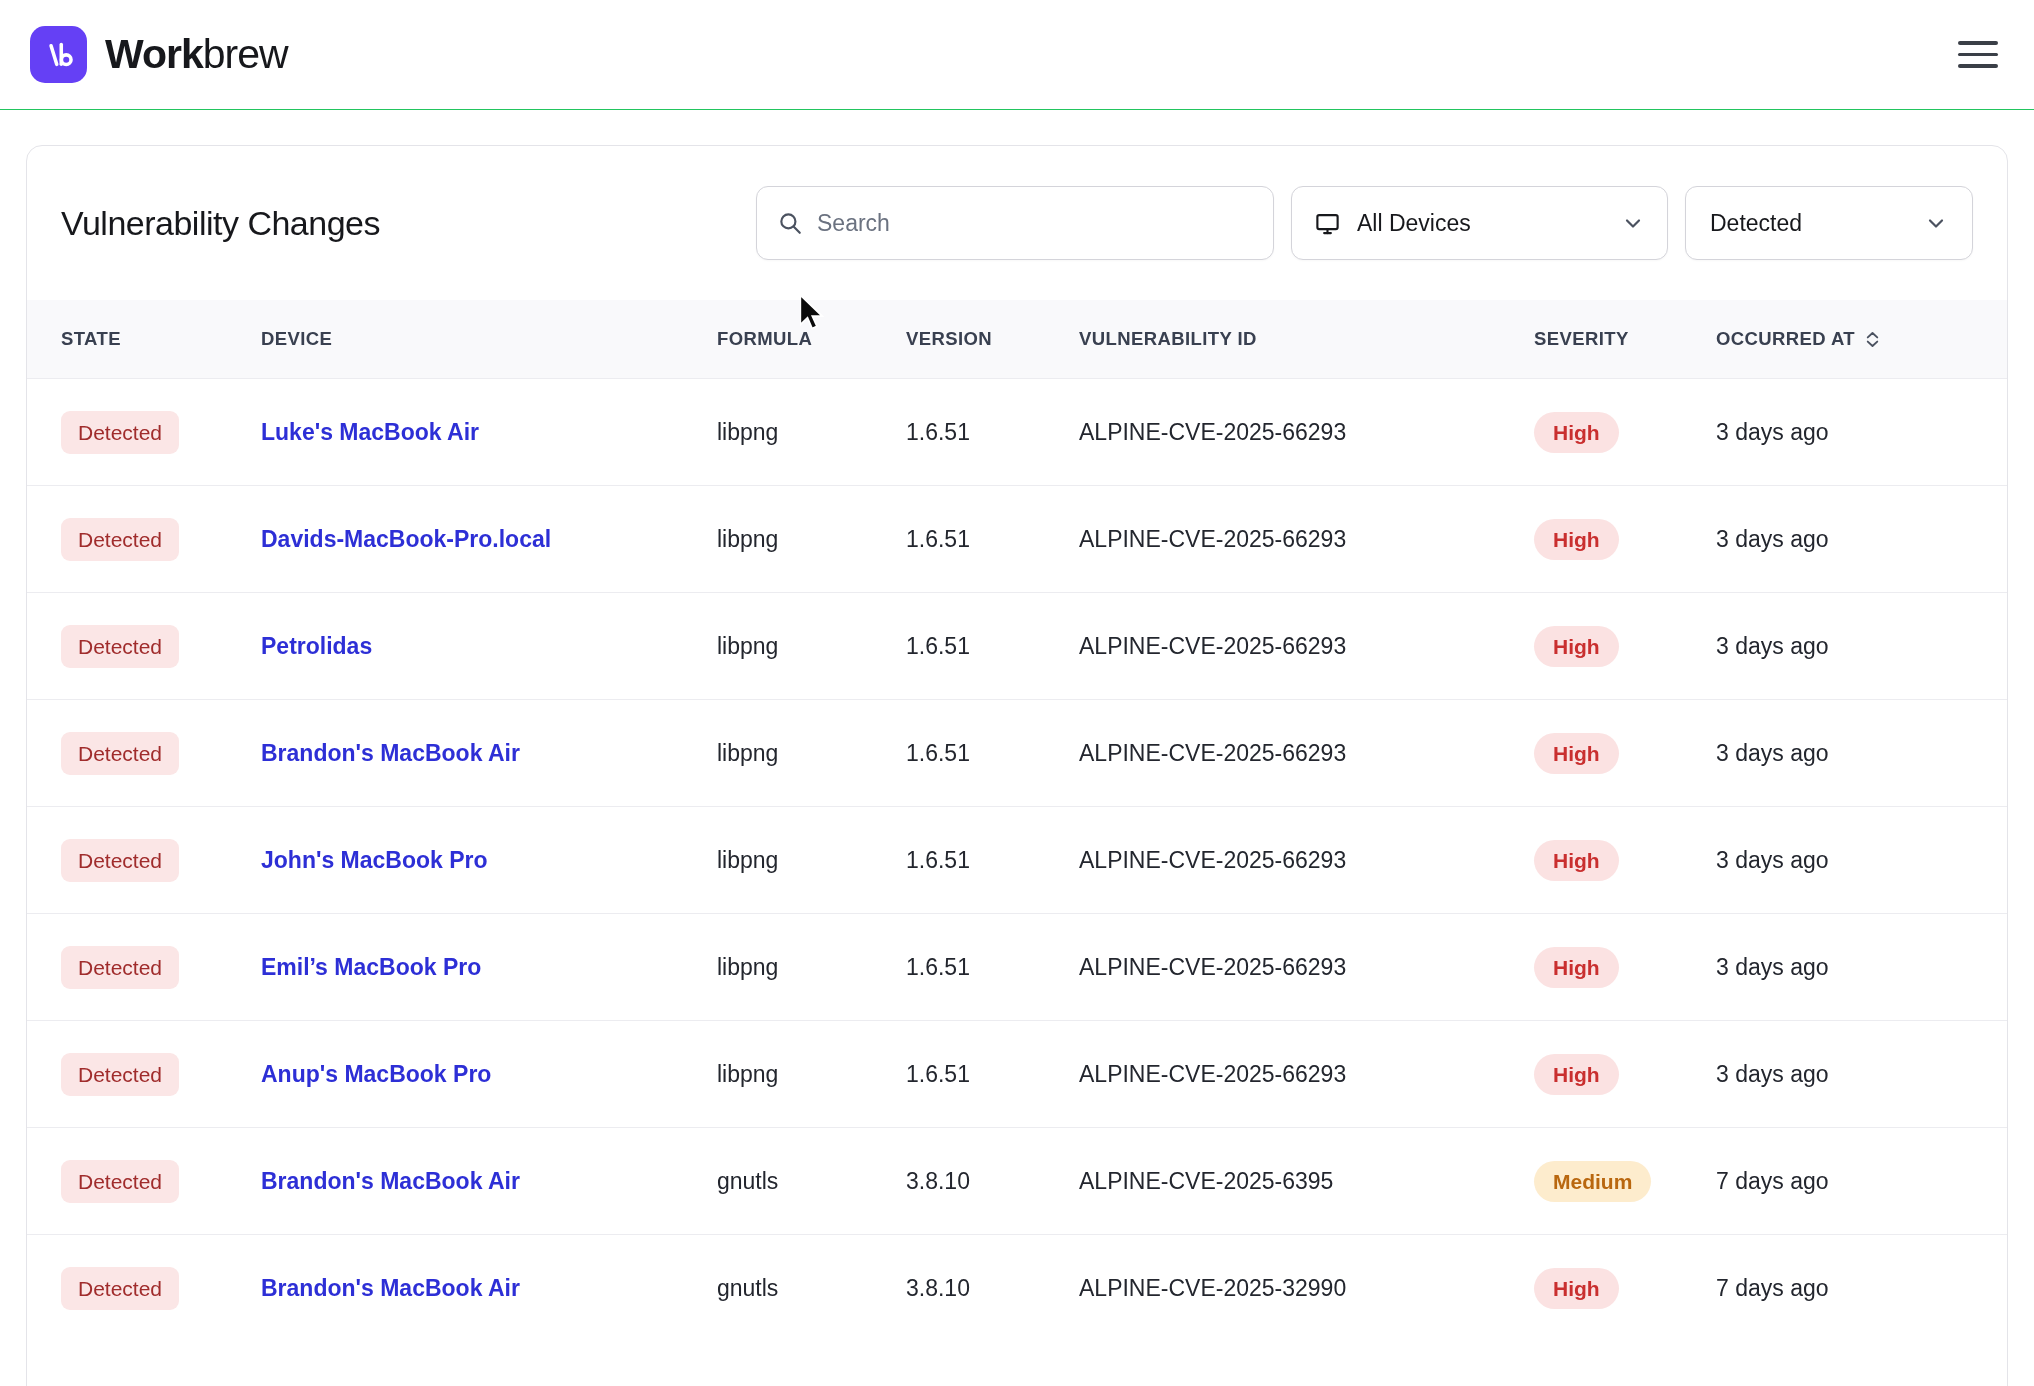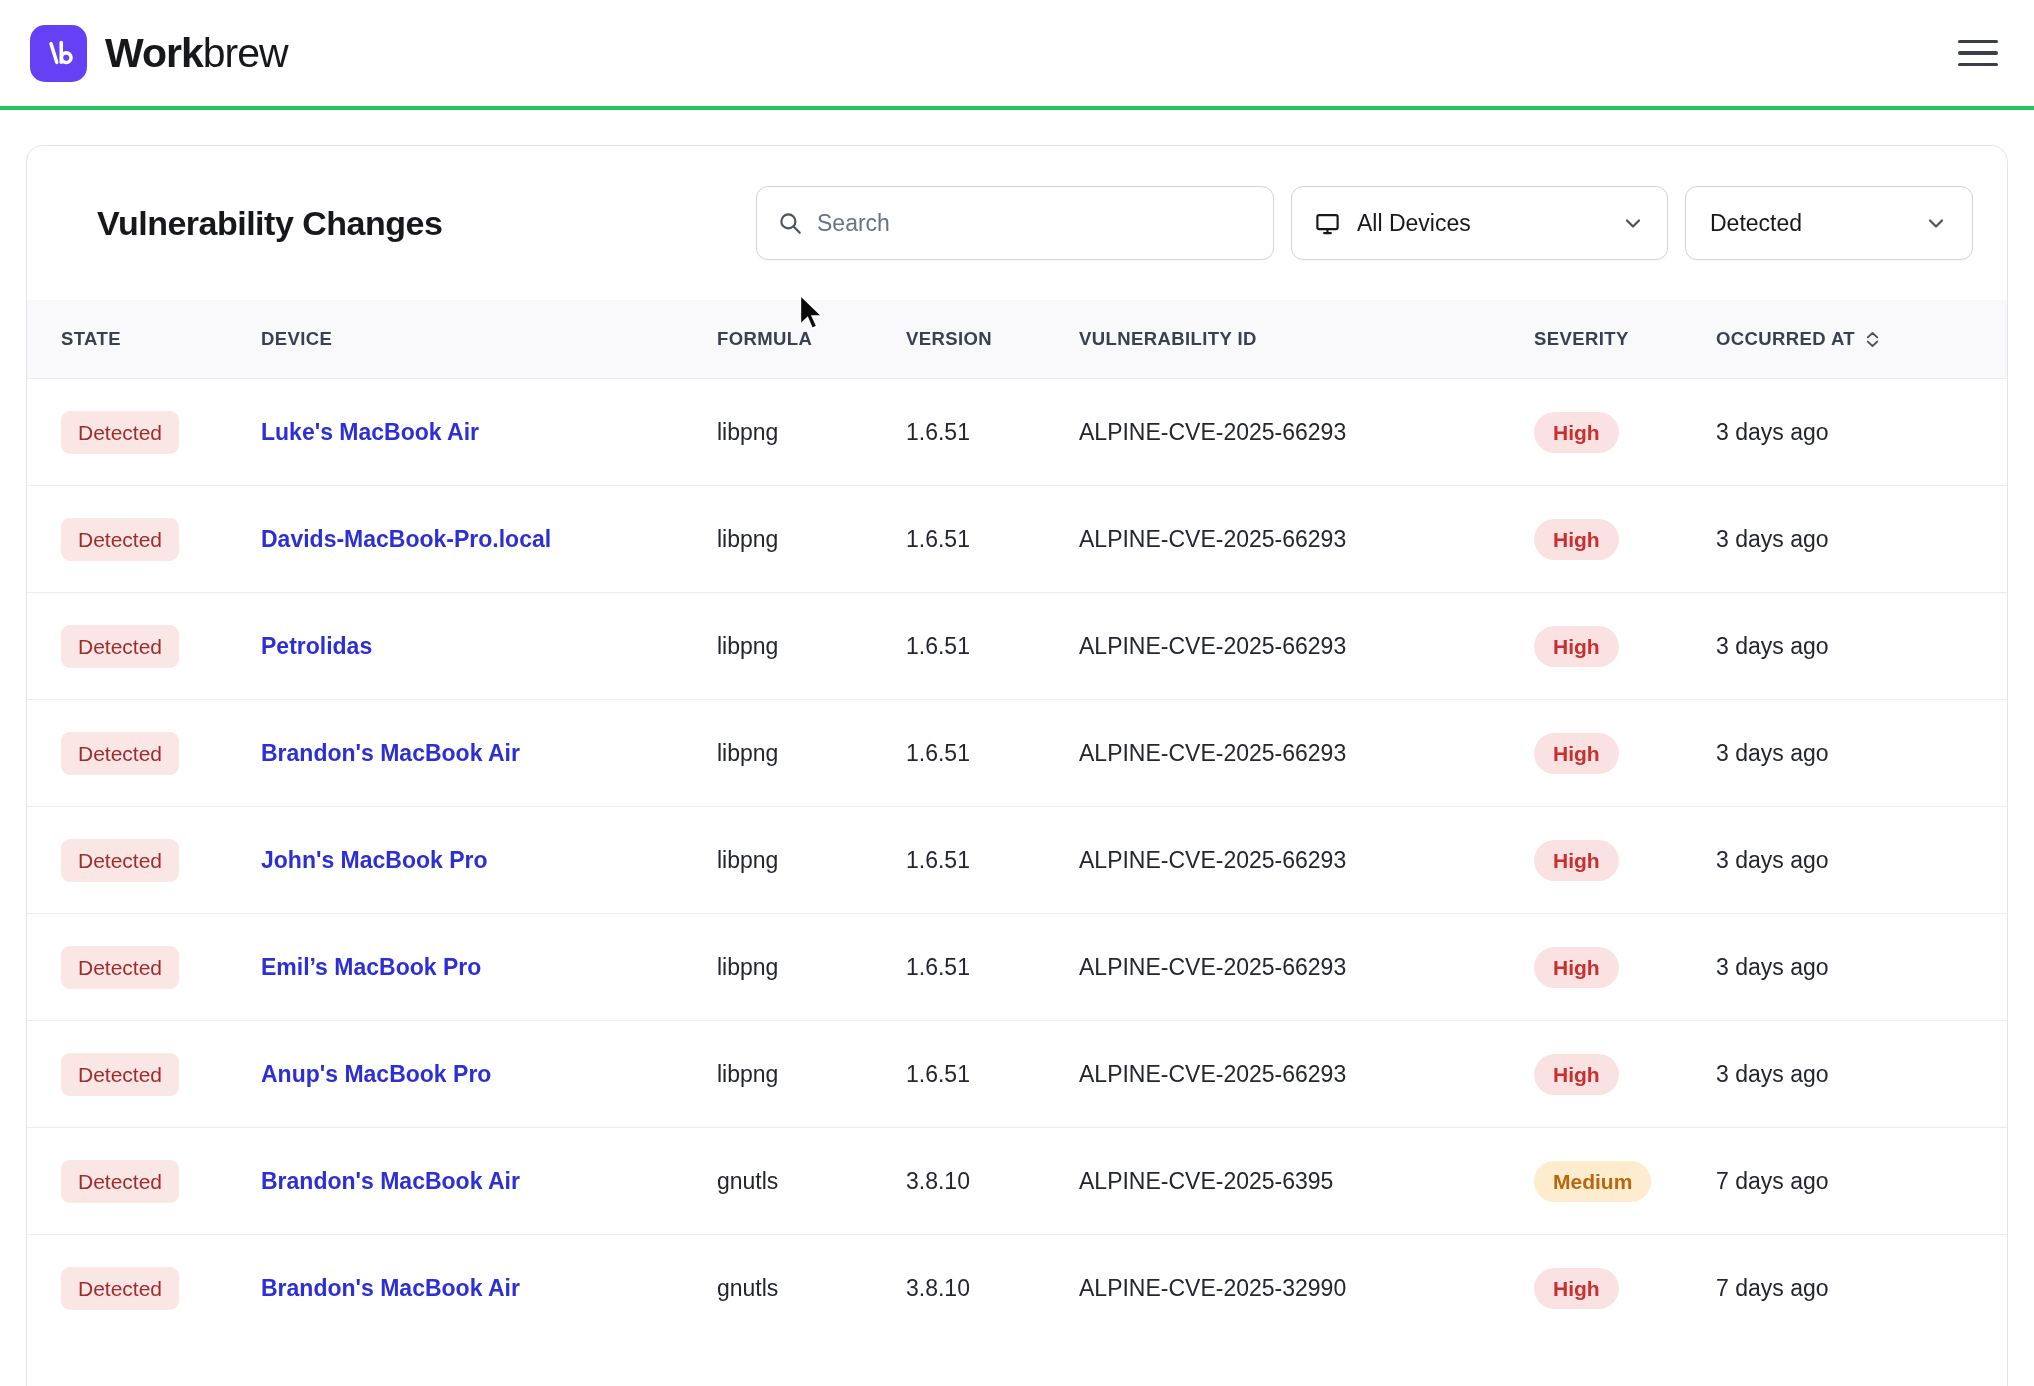--- a/index.html
+++ b/index.html
@@ -1,37 +1,37 @@
 <!DOCTYPE html>
 <html><head>
 <meta charset="utf-8">
 <style>
   * { margin: 0; padding: 0; box-sizing: border-box; }
   html, body { width: 2034px; height: 1386px; overflow: hidden; background: #fff;
     font-family: "Liberation Sans", sans-serif; color: #1f2430; }
 
   
   .topbar { height: 110px; display: flex; align-items: center; justify-content: space-between;
-    padding: 0 30px; border-bottom: 4px solid #22c55e; background: #fff; }
+    padding: 0 30px; border-bottom: 1px solid #22c55e; background: #fff; }
   .brand { display: flex; align-items: center; gap: 18px; cursor: pointer; }
   .logo-mark { width: 57px; height: 57px; border-radius: 15px; background: #6540f5;
     display: flex; align-items: center; justify-content: center; }
   .brand-text { font-size: 41px; letter-spacing: -1px; color: #17181c; }
   .brand-text .b1 { font-weight: 700; }
   .brand-text .b2 { font-weight: 400; }
   .menu-btn { width: 52px; height: 46px; display: flex; flex-direction: column; justify-content: center;
     gap: 8px; background: none; border: none; cursor: pointer; padding: 0 6px; }
   .menu-btn span { display: block; height: 3.6px; border-radius: 2px; background: #3a3f47; }
 
   
   .card { margin: 35px 26px 0; border: 1px solid #e4e4e9; border-radius: 16px; background: #fff;
     min-height: 1400px; }
   .card-header { display: flex; align-items: center; justify-content: space-between;
     padding: 40px 34px 0; }
-  h1.page-title { font-size: 34px; font-weight: 700; letter-spacing: -0.5px; color: #17181c; margin-left: 36px; }
+  h1.page-title { font-size: 34px; font-weight: 400; letter-spacing: -0.5px; color: #17181c; }
   .subtitle { padding: 20px 34px 0; font-size: 23px; color: #4b5260; }
 
   
   .controls { display: flex; align-items: center; gap: 17px; }
   .ctl { height: 74px; border: 1px solid #d4d4da; border-radius: 12px; background: #fff;
     display: flex; align-items: center; font-size: 23px; color: #17181c;
     box-shadow: 0 1px 2px rgba(0,0,0,0.03); }
   .search-box { width: 518px; padding: 0 20px; gap: 14px; }
   .search-box input { border: none; outline: none; flex: 1; font-size: 23px;
     font-family: "Liberation Sans", sans-serif; color: #17181c; background: transparent; }

